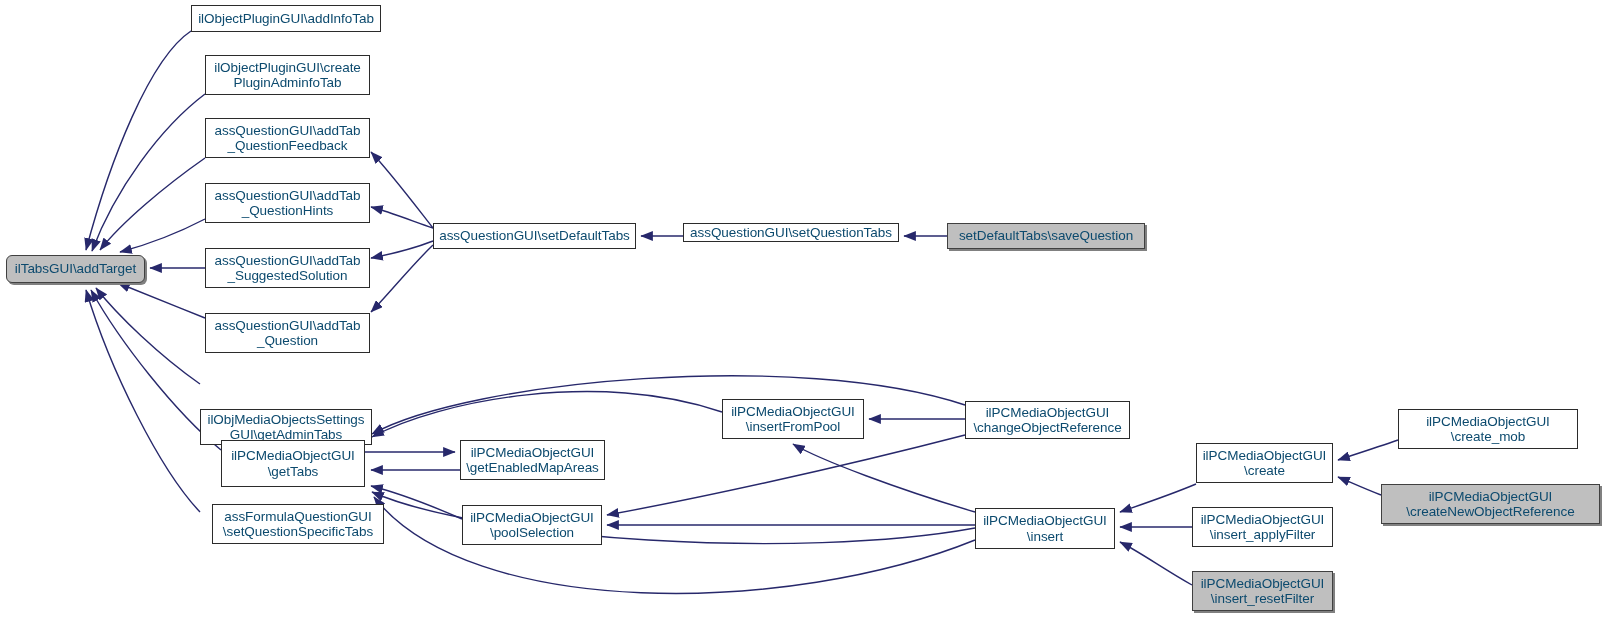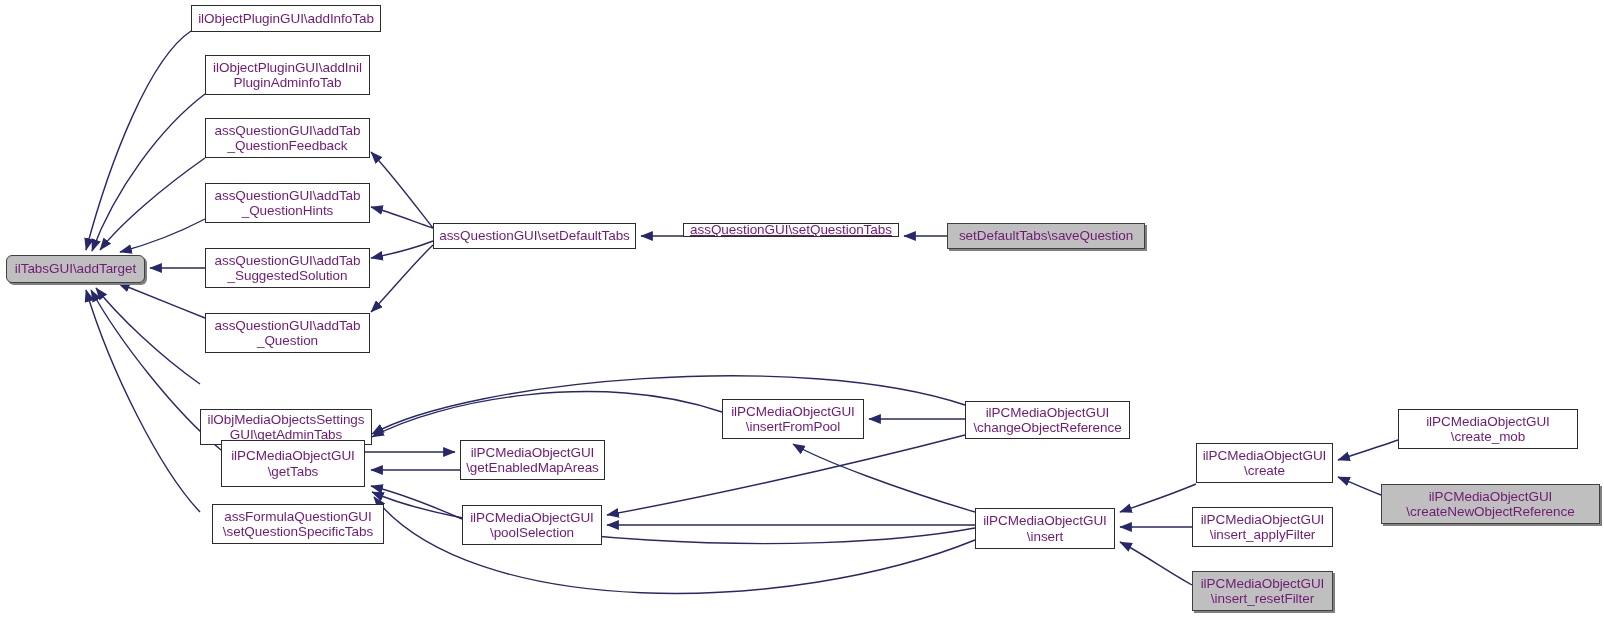--- a/index.html
+++ b/index.html
@@ -21,21 +21,21 @@
     top: 0;
     width: 1604px;
     height: 630px;
     pointer-events: none;
   }
   .node {
     position: absolute;
     box-sizing: border-box;
     border: 1px solid #2b2b2b;
     background: #ffffff;
-    color: #701a75;
+    color: #0c4a6e;
     display: flex;
     align-items: center;
     justify-content: center;
     text-align: center;
     font-size: 13.5px;
     line-height: 15.5px;
     letter-spacing: -0.05px;
     white-space: pre-line;
     z-index: 3;
   }
@@ -92,38 +92,38 @@
         <path d="M 1196,484 C 1170,495 1140,505 1120,512" fill="none" stroke="#27286b" stroke-width="1.4" marker-end="url(#arrowhead)"></path>
         <path d="M 1192,527 L 1120,527" fill="none" stroke="#27286b" stroke-width="1.4" marker-end="url(#arrowhead)"></path>
         <path d="M 1192,585 C 1165,570 1140,552 1120,542" fill="none" stroke="#27286b" stroke-width="1.4" marker-end="url(#arrowhead)"></path>
         <path d="M 1398,440 C 1375,448 1350,456 1338,460" fill="none" stroke="#27286b" stroke-width="1.4" marker-end="url(#arrowhead)"></path>
         <path d="M 1381,495 C 1365,489 1350,482 1338,477" fill="none" stroke="#27286b" stroke-width="1.4" marker-end="url(#arrowhead)"></path>
       </g>
   </svg>
   <div id="node-layer">
       <div class="node highlight shadow" style="left: 6px; top: 255px; width: 139px; height: 28px; border-radius: 6px;"><span class="node-label">ilTabsGUI\addTarget</span></div>
       <div class="node" style="left: 191px; top: 5px; width: 190px; height: 27px;"><span class="node-label">ilObjectPluginGUI\addInfoTab</span></div>
-      <div class="node" style="left: 205px; top: 55px; width: 165px; height: 40px;"><span class="node-label">ilObjectPluginGUI\addInil
+      <div class="node" style="left: 205px; top: 55px; width: 165px; height: 40px;"><span class="node-label">ilObjectPluginGUI\create
 PluginAdminfoTab</span></div>
       <div class="node" style="left: 205px; top: 118px; width: 165px; height: 40px;"><span class="node-label">assQuestionGUI\addTab
 _QuestionFeedback</span></div>
       <div class="node" style="left: 205px; top: 183px; width: 165px; height: 40px;"><span class="node-label">assQuestionGUI\addTab
 _QuestionHints</span></div>
       <div class="node" style="left: 205px; top: 248px; width: 165px; height: 40px;"><span class="node-label">assQuestionGUI\addTab
 _SuggestedSolution</span></div>
       <div class="node" style="left: 205px; top: 313px; width: 165px; height: 40px;"><span class="node-label">assQuestionGUI\addTab
 _Question</span></div>
       <div class="node" style="left: 200px; top: 377px; width: 172px; height: 36px; margin-top: 32px;"><span class="node-label">ilObjMediaObjectsSettings
 GUI\getAdminTabs</span></div>
       <div class="node" style="left: 221px; top: 440px; width: 144px; height: 47px;"><span class="node-label">ilPCMediaObjectGUI
 \getTabs</span></div>
       <div class="node" style="left: 212px; top: 504px; width: 172px; height: 40px;"><span class="node-label">assFormulaQuestionGUI
 \setQuestionSpecificTabs</span></div>
       <div class="node" style="left: 433px; top: 223px; width: 203px; height: 26px;"><span class="node-label">assQuestionGUI\setDefaultTabs</span></div>
-      <div class="node" style="left: 683px; top: 223px; width: 216px; height: 14px; text-decoration: underline;"><span class="node-label">assQuestionGUI\setQuestionTabs</span></div>
+      <div class="node" style="left: 683px; top: 223px; width: 216px; height: 19px;"><span class="node-label">assQuestionGUI\setQuestionTabs</span></div>
       <div class="node highlight shadow" style="left: 947px; top: 223px; width: 198px; height: 26px;"><span class="node-label">setDefaultTabs\saveQuestion</span></div>
       <div class="node" style="left: 460px; top: 440px; width: 145px; height: 40px;"><span class="node-label">ilPCMediaObjectGUI
 \getEnabledMapAreas</span></div>
       <div class="node" style="left: 462px; top: 505px; width: 140px; height: 40px;"><span class="node-label">ilPCMediaObjectGUI
 \poolSelection</span></div>
       <div class="node" style="left: 722px; top: 399px; width: 142px; height: 40px;"><span class="node-label">ilPCMediaObjectGUI
 \insertFromPool</span></div>
       <div class="node" style="left: 965px; top: 401px; width: 165px; height: 38px;"><span class="node-label">ilPCMediaObjectGUI
 \changeObjectReference</span></div>
       <div class="node" style="left: 975px; top: 508px; width: 140px; height: 41px;"><span class="node-label">ilPCMediaObjectGUI

